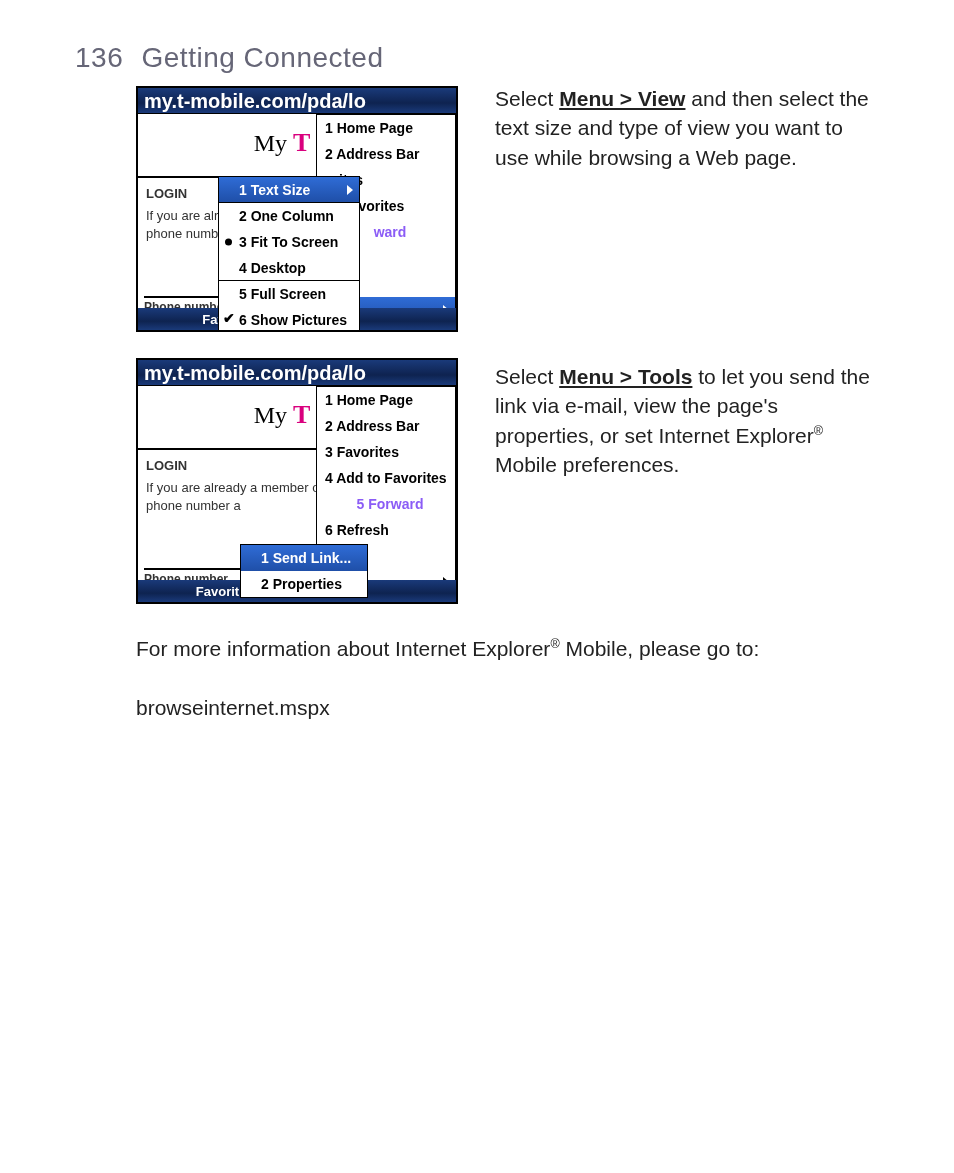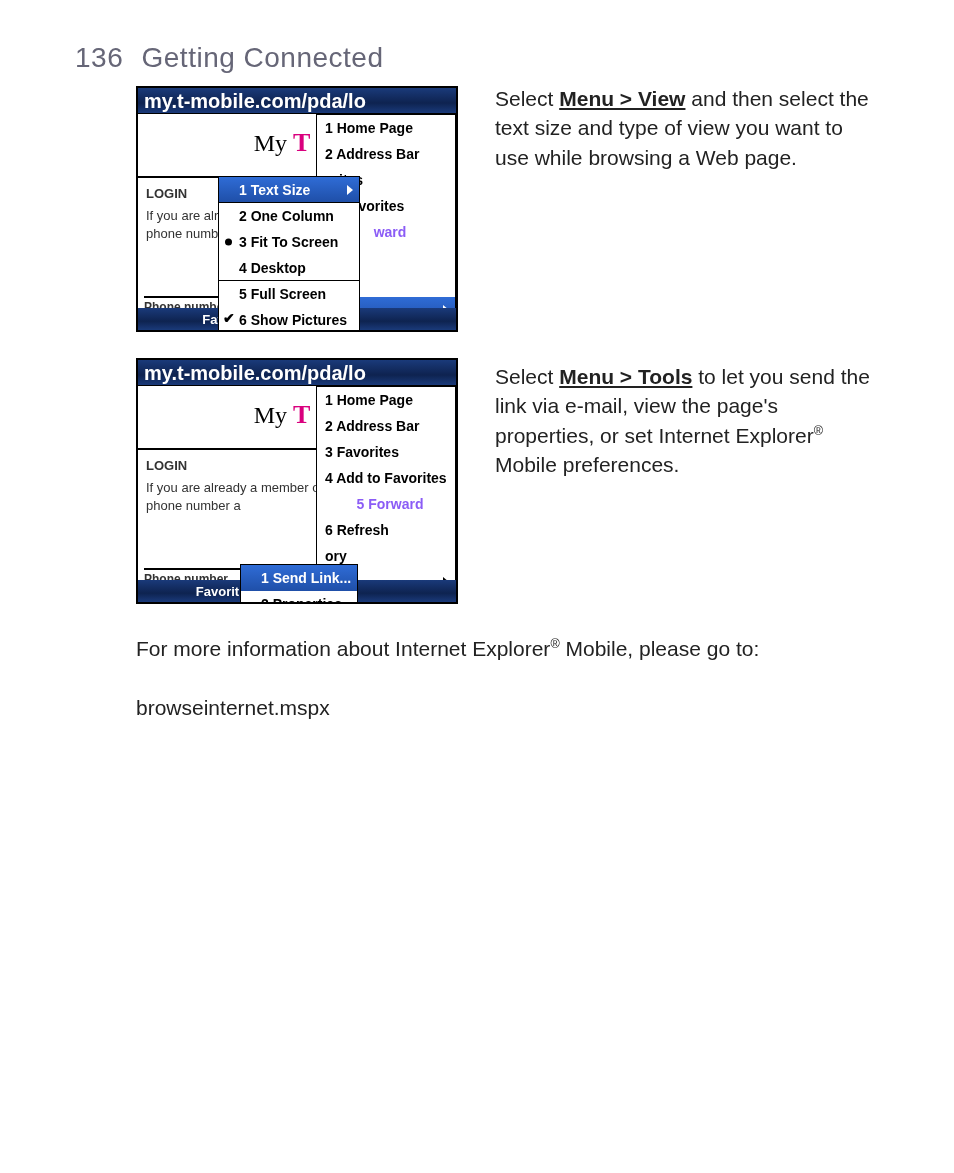--- a/index.html
+++ b/index.html
@@ -89,21 +89,21 @@
   .menu-item .check {
     position:absolute; left:4px; top:2px; font-size:14px; color:#000;
   }
 
   
   .main-menu { right:0; top:0; width:140px;}
   .main-menu .menu-item { padding:4px 0 4px 8px;}
 
   
   .view-submenu { top:62px; left:80px; width:142px; z-index:5;}
-  .tools-submenu { top:178px; left:102px; width:118px; z-index:5;}
+  .tools-submenu { top:158px; left:102px; width:128px; z-index:5;}
   .screenshot .content-inner { position:relative; width:100%; height:100%;}
 </style>
 </head>
 <body>
 
 <div class="page-header">
   <span class="num">136</span>
   <span>Getting Connected</span>
 </div>
 

